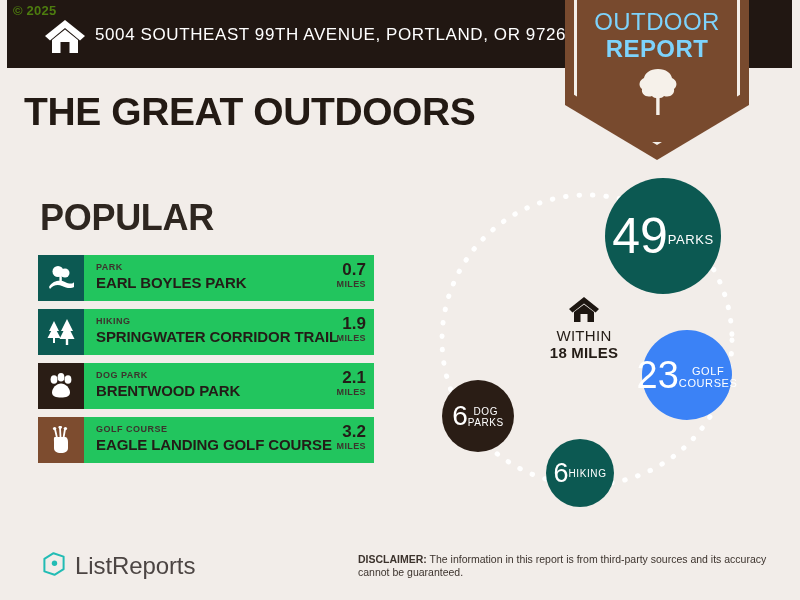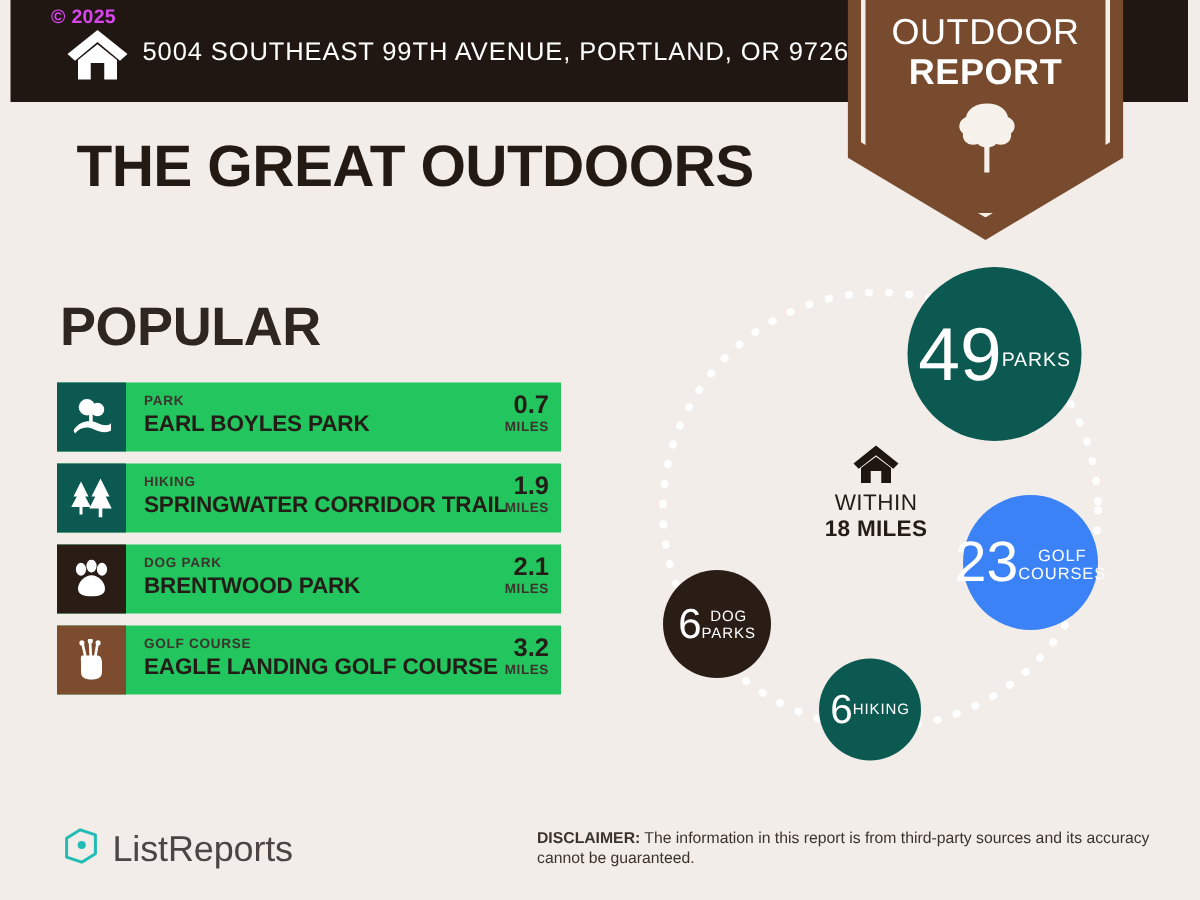--- a/index.html
+++ b/index.html
@@ -10,22 +10,22 @@
     -webkit-font-smoothing:antialiased;
   }
   #page{position:relative;width:800px;height:600px;background:#f2ede9;}
 
   
   .header-bar{
     position:absolute;left:7px;top:0;width:785px;height:68px;
     background:#211712;
   }
   .copyright{
-    position:absolute;left:27px;top:4px;
-    color:#d946ef;font-size:13px;font-weight:bold;letter-spacing:.2px;
+    position:absolute;left:6px;top:4px;
+    color:#4d7c0f;font-size:13px;font-weight:bold;letter-spacing:.2px;
     line-height:1;
     text-align:center;
   }
   .header-house{
     position:absolute;left:37px;top:18px;width:42px;height:36px;
   }
   .header-addr{
     position:absolute;left:88px;top:25px;
     color:#ffffff;font-size:17px;letter-spacing:.6px;font-weight:400;
     white-space:nowrap;
@@ -39,28 +39,28 @@
     z-index:5;
   }
   .badge-inner{
     position:absolute;left:9px;top:0px;width:166px;height:157px;
     border:3px solid #f4efe9;
     box-sizing:border-box;
     clip-path:polygon(0 0,100% 0,100% 68%,50% 100%,0 68%);
   }
   .badge-title{
     position:absolute;left:0;top:20px;width:184px;text-align:center;
-    color:#ffffff;font-size:24px;line-height:27px;letter-spacing:.4px;
+    color:#7dd3fc;font-size:24px;line-height:27px;letter-spacing:.4px;
     font-weight:400;
   }
   .badge-tree{position:absolute;left:72px;top:80px;width:42px;height:48px;}
 
   
   .h1{
-    position:absolute;left:51px;top:92px;
+    position:absolute;left:24px;top:92px;
     font-size:39px;font-weight:bold;color:#231a14;letter-spacing:-.4px;
     line-height:1;
   }
   .sub{
     position:absolute;left:41px;top:143px;
     font-size:15px;color:#3b322c;letter-spacing:.1px;
   }
   .h2{
     position:absolute;left:40px;top:200px;
     font-size:36px;font-weight:bold;color:#2e2620;letter-spacing:-.3px;

